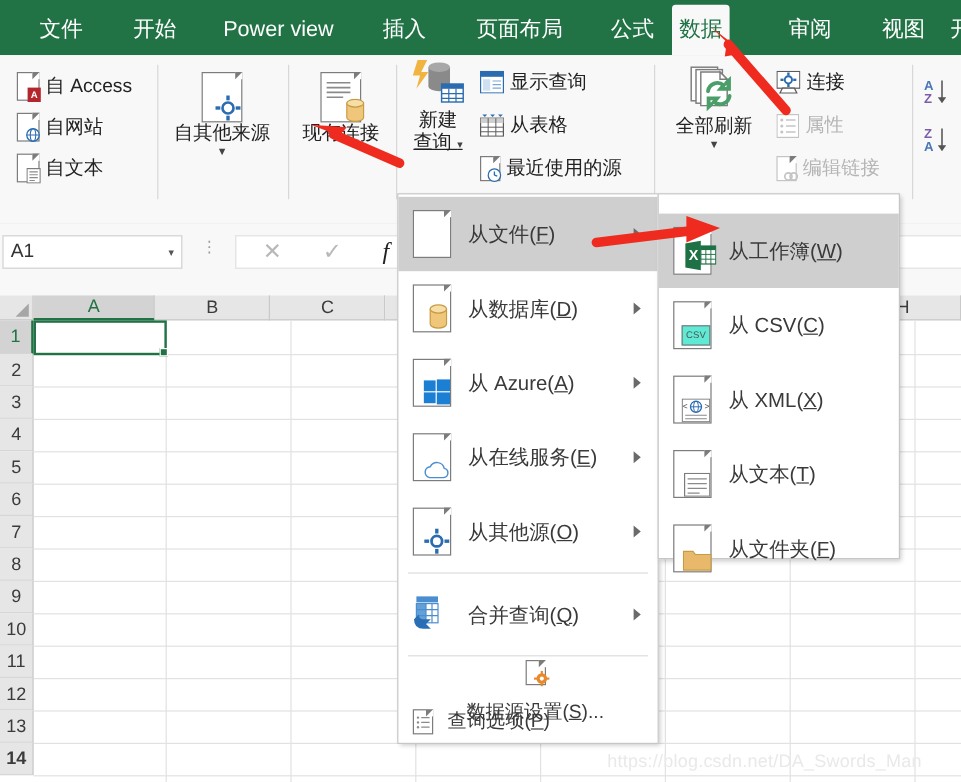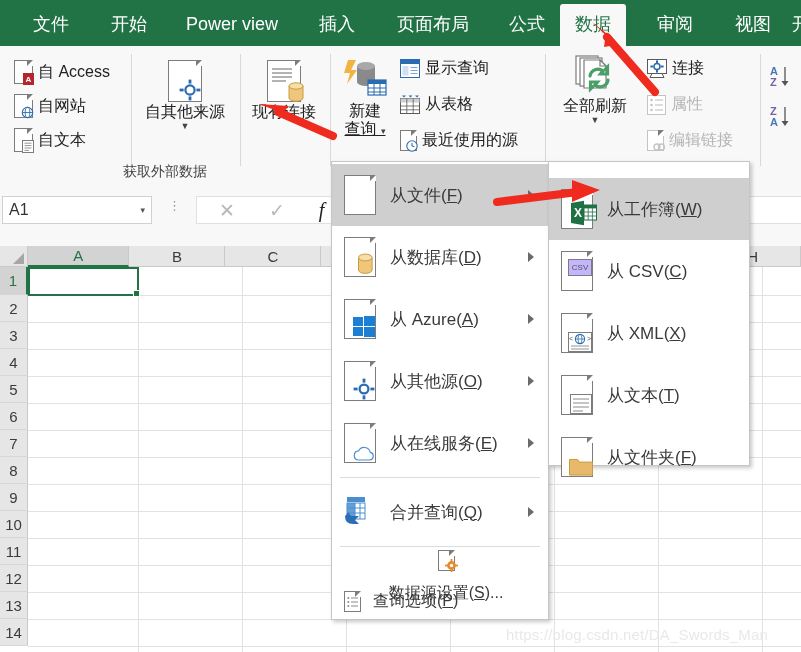--- a/index.html
+++ b/index.html
@@ -156,21 +156,21 @@
     </div>
   <div class="tab" style="position:absolute;left:308px;width:58px;">
       <span class="tab-txt">插入</span>
     </div>
   <div class="tab" style="position:absolute;left:386px;width:94px;">
       <span class="tab-txt">页面布局</span>
     </div>
   <div class="tab" style="position:absolute;left:498px;width:58px;">
       <span class="tab-txt">公式</span>
     </div>
-  <div class="tab active" style="position:absolute;left:560px;width:66px;top:4px;height:42px;">
+  <div class="tab active" style="position:absolute;left:560px;width:48px;top:4px;height:42px;">
       <span class="tab-txt">数据</span>
     </div>
   <div class="tab" style="position:absolute;left:646px;width:58px;">
       <span class="tab-txt">审阅</span>
     </div>
   <div class="tab" style="position:absolute;left:724px;width:58px;">
       <span class="tab-txt">视图</span>
     </div>
   <div class="tab" style="position:absolute;left:786px;width:30px;overflow:hidden;">
       <span class="tab-txt">开</span>
@@ -244,28 +244,27 @@
           <line x1="0" y1="14" x2="14" y2="14" stroke="#8a8a8a" stroke-width="1.3"></line>
         </svg>
         <svg class="badge" style="right:-3px;bottom:0;" width="16" height="20" viewBox="0 0 16 20">
           <path d="M1 4 v12 a7 3.2 0 0 0 14 0 V4 z" fill="#f0c77a" stroke="#c79b43" stroke-width="1"></path>
           <ellipse cx="8" cy="4" rx="7" ry="3.2" fill="#f7dda6" stroke="#c79b43" stroke-width="1"></ellipse>
         </svg>
       </span>
       <span class="cap">现有连接</span>
     </div>
 
-    <div class="glabel" style="left:0;width:330px;">获取外部数据</div>
   </div>
 
   <div class="vsep" style="left:330px;"></div>
 
   <div class="rgroup" style="left:332px;width:213px;">
 
-    <div class="cmd-big" style="left:2px;top:12px;width:62px;">
+    <div class="cmd-big" style="left:2px;top:2px;width:62px;">
       <span class="ic" style="width:46px;height:42px;">
         <svg width="46" height="42" viewBox="0 0 46 42">
           <path d="M6 2 L14 2 L9 12 L15 12 L5 26 L8 15 L2 15 Z" fill="#f2b441"></path>
           <path d="M15 8 v16 a9 4 0 0 0 18 0 V8 z" fill="#8a8a8a"></path>
           <ellipse cx="24" cy="8" rx="9" ry="4" fill="#a8a8a8"></ellipse>
           <rect x="26" y="22" width="18" height="15" fill="#fff" stroke="#2b6cb0" stroke-width="1.2"></rect>
           <rect x="26" y="22" width="18" height="4" fill="#2b6cb0"></rect>
           <line x1="32" y1="26" x2="32" y2="37" stroke="#2b6cb0" stroke-width="1"></line>
           <line x1="38" y1="26" x2="38" y2="37" stroke="#2b6cb0" stroke-width="1"></line>
           <line x1="26" y1="30" x2="44" y2="30" stroke="#2b6cb0" stroke-width="1"></line>
@@ -439,21 +438,21 @@
     <div class="rowh" style="height:27px;">4</div>
     <div class="rowh" style="height:27px;">5</div>
     <div class="rowh" style="height:27px;">6</div>
     <div class="rowh" style="height:27px;">7</div>
     <div class="rowh" style="height:27px;">8</div>
     <div class="rowh" style="height:27px;">9</div>
     <div class="rowh" style="height:27px;">10</div>
     <div class="rowh" style="height:27px;">11</div>
     <div class="rowh" style="height:27px;">12</div>
     <div class="rowh" style="height:27px;">13</div>
-    <div class="rowh" style="height:27px;">14</div>
+    <div class="rowh" style="height:27px;font-weight:bold;">14</div>
   </div>
 
   <div id="cells">
     <div class="gridline-v" style="left:110px;"></div>
     <div class="gridline-v" style="left:214px;"></div>
     <div class="gridline-v" style="left:318px;"></div>
     <div class="gridline-v" style="left:422px;"></div>
     <div class="gridline-v" style="left:526px;"></div>
     <div class="gridline-v" style="left:630px;"></div>
     <div class="gridline-v" style="left:734px;"></div>
@@ -513,40 +512,40 @@
         <rect x="11" y="11" width="11" height="10" fill="#1b7fd4"></rect>
       </svg>
     </span>
     <span class="mlabel">从 Azure(<u>A</u>)</span>
     <span class="arrow"></span>
   </div>
 
   <div class="mi">
     <span class="ic" style="width:32px;height:40px;">
       <span class="page" style="width:32px;height:40px;display:block;"></span>
+      <svg class="badge" style="right:-2px;bottom:1px;" width="26" height="16" viewBox="0 0 26 16">
+        <path d="M6 14 a4.6 4.6 0 0 1 0.6 -9.1 a6.2 6.2 0 0 1 11.6 1.4 a3.9 3.9 0 0 1 -0.6 7.7 z" fill="#fff" stroke="#4a8ed0" stroke-width="1.2"></path>
+      </svg>
+    </span>
+    <span class="mlabel">从在线服务(<u>E</u>)</span>
+    <span class="arrow"></span>
+  </div>
+
+  <div class="mi">
+    <span class="ic" style="width:32px;height:40px;">
+      <span class="page" style="width:32px;height:40px;display:block;"></span>
       <svg class="badge" style="right:1px;bottom:1px;" width="22" height="22" viewBox="0 0 22 22">
         <circle cx="11" cy="11" r="4.4" fill="#fff" stroke="#2b6cb0" stroke-width="2.3"></circle>
         <rect x="9.6" y="0.6" width="2.8" height="4" fill="#2b6cb0"></rect>
         <rect x="9.6" y="17.4" width="2.8" height="4" fill="#2b6cb0"></rect>
         <rect x="0.6" y="9.6" width="4" height="2.8" fill="#2b6cb0"></rect>
         <rect x="17.4" y="9.6" width="4" height="2.8" fill="#2b6cb0"></rect>
       </svg>
     </span>
     <span class="mlabel">从其他源(<u>O</u>)</span>
-    <span class="arrow"></span>
-  </div>
-
-  <div class="mi">
-    <span class="ic" style="width:32px;height:40px;">
-      <span class="page" style="width:32px;height:40px;display:block;"></span>
-      <svg class="badge" style="right:-2px;bottom:1px;" width="26" height="16" viewBox="0 0 26 16">
-        <path d="M6 14 a4.6 4.6 0 0 1 0.6 -9.1 a6.2 6.2 0 0 1 11.6 1.4 a3.9 3.9 0 0 1 -0.6 7.7 z" fill="#fff" stroke="#4a8ed0" stroke-width="1.2"></path>
-      </svg>
-    </span>
-    <span class="mlabel">从在线服务(<u>E</u>)</span>
     <span class="arrow"></span>
   </div>
 
   <div class="msep"></div>
 
   <div class="mi">
     <span class="ic" style="width:32px;height:36px;">
       <svg width="32" height="36" viewBox="0 0 32 36">
         <rect x="3" y="3" width="18" height="5" fill="#4a8ed0"></rect>
         <rect x="3" y="9" width="18" height="16" fill="#fff" stroke="#4a8ed0" stroke-width="1"></rect>
@@ -610,21 +609,21 @@
         <line x1="13" y1="12" x2="25.5" y2="12" stroke="#1e7145" stroke-width=".8"></line>
         <line x1="13" y1="16" x2="25.5" y2="16" stroke="#1e7145" stroke-width=".8"></line>
       </svg>
     </span>
     <span class="mlabel">从工作簿(<u>W</u>)</span>
   </div>
 
   <div class="mi">
     <span class="ic" style="width:32px;height:40px;">
       <span class="page" style="width:32px;height:40px;display:block;"></span>
-      <span class="badge" style="right:1px;bottom:15px;width:22px;height:15px;border:1.2px solid #7c7c7c;background:#c4b5fd;display:flex;align-items:center;justify-content:center;font-size:8px;color:#555;">CSV</span>
+      <span class="badge" style="right:1px;bottom:3px;width:22px;height:15px;border:1.2px solid #7c7c7c;background:#5eead4;display:flex;align-items:center;justify-content:center;font-size:8px;color:#555;">CSV</span>
     </span>
     <span class="mlabel">从 CSV(<u>C</u>)</span>
   </div>
 
   <div class="mi">
     <span class="ic" style="width:32px;height:40px;">
       <span class="page" style="width:32px;height:40px;display:block;"></span>
       <svg class="badge" style="right:1px;bottom:1px;" width="24" height="20" viewBox="0 0 24 20">
         <rect x="0.5" y="0.5" width="23" height="19" fill="#fff" stroke="#7c7c7c" stroke-width="1"></rect>
         <circle cx="12" cy="7" r="4.6" fill="#fff" stroke="#2b6cb0" stroke-width="1.1"></circle>

